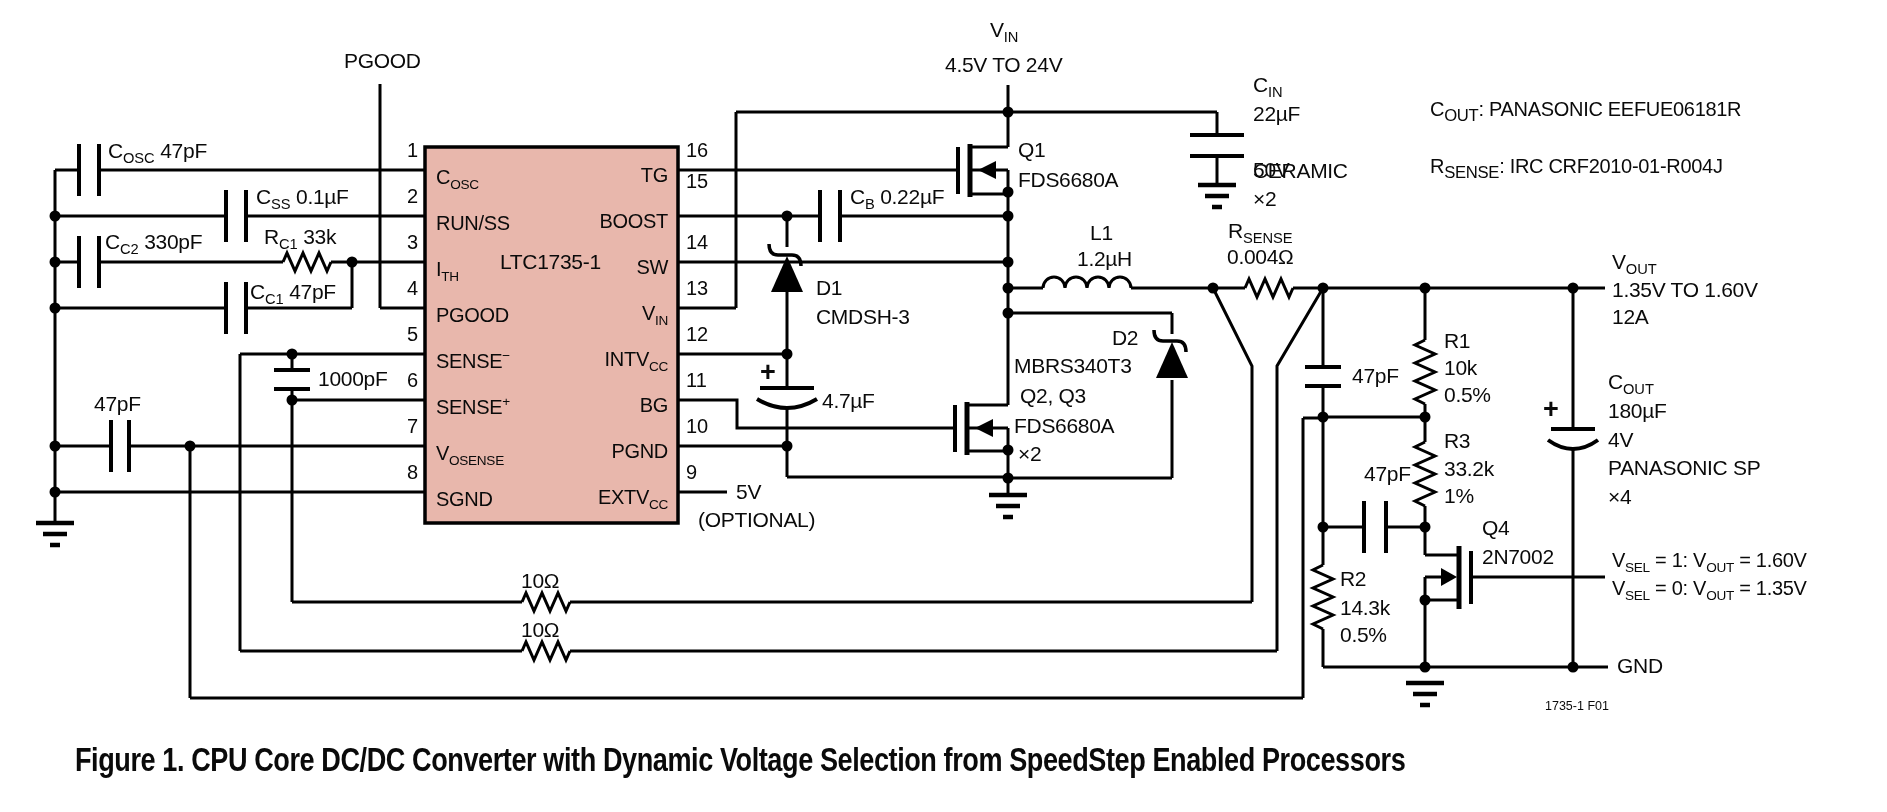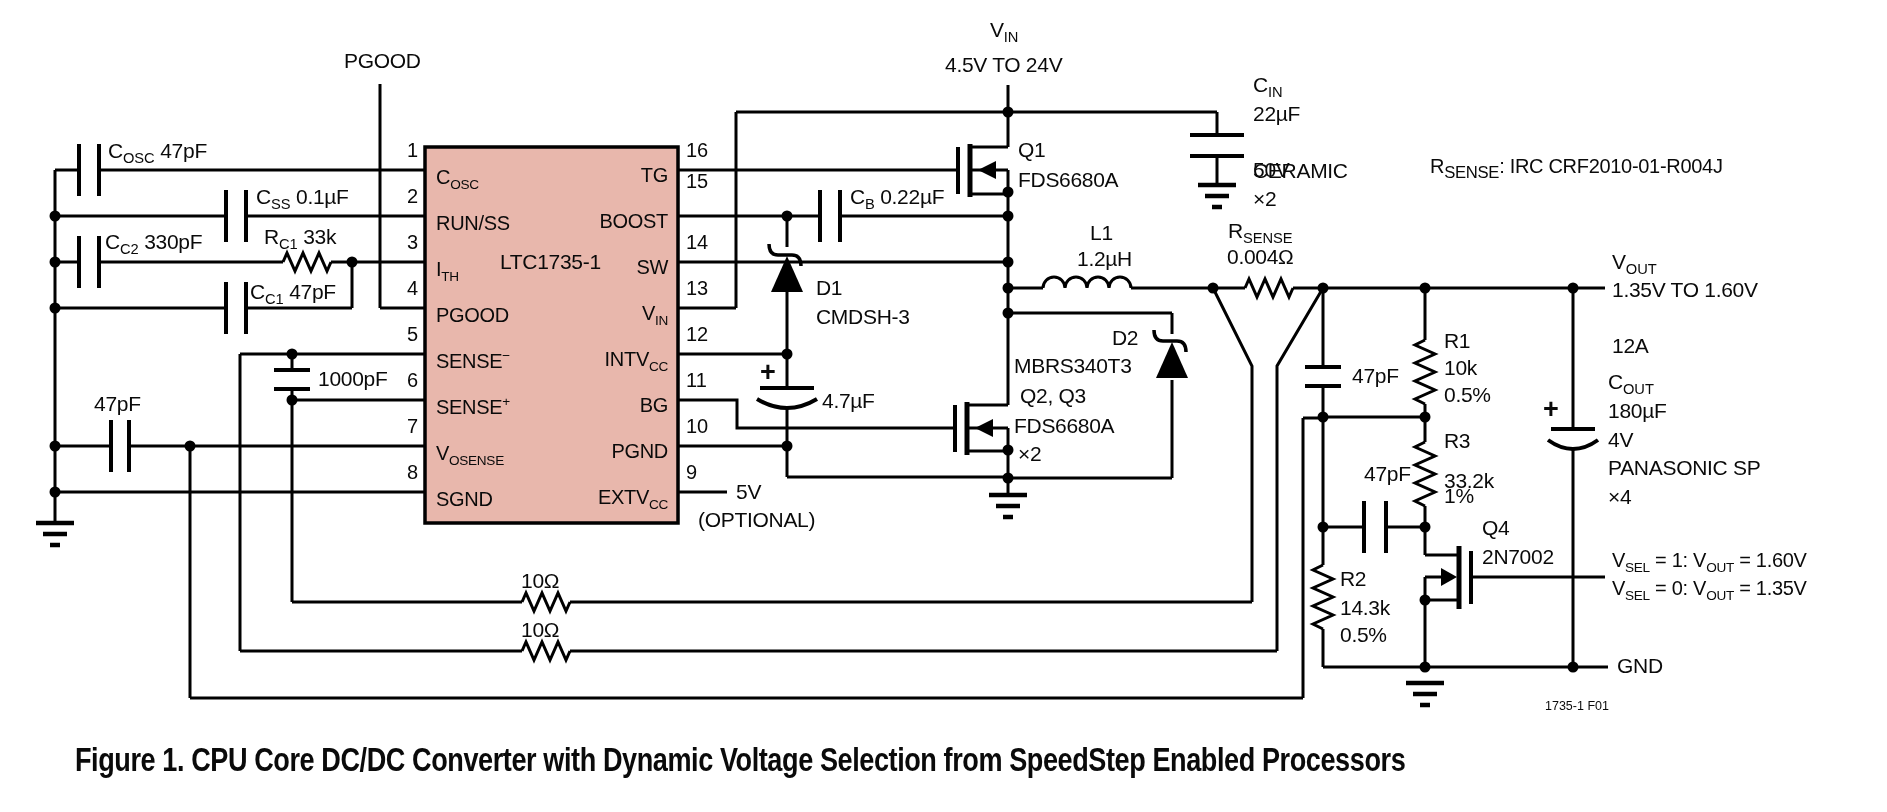--- a/index.html
+++ b/index.html
@@ -226,47 +226,48 @@
 <div class="lbl" style="left:1018px;top:139px;">Q1</div>
 <div class="lbl" style="left:1018px;top:169px;">FDS6680A</div>
 <div class="lbl" style="left:850px;top:186px;"><span>C</span><sub>B</sub><span> 0.22µF</span></div>
 
 <div class="lbl" style="left:1253px;top:74px;"><span>C</span><sub>IN</sub></div>
 <div class="lbl" style="left:1253px;top:103px;">22µF</div>
 <div class="lbl" style="left:1253px;top:131px;margin-top:28px;">50V</div>
 <div class="lbl" style="left:1253px;top:160px;">CERAMIC</div>
 <div class="lbl" style="left:1253px;top:188px;">×2</div>
 
+<div class="bom-line" style="top:98px;"><span>C</span><sub>OUT</sub><span>: PANASONIC EEFUE06181R</span></div>
 <div class="bom-line" style="top:155px;"><span>R</span><sub>SENSE</sub><span>: IRC CRF2010-01-R004J</span></div>
 
 <div class="lbl" style="left:816px;top:277px;">D1</div>
 <div class="lbl" style="left:816px;top:306px;">CMDSH-3</div>
 <div class="lbl plus" style="left:760px;top:358px;">+</div>
 <div class="lbl" style="left:822px;top:390px;">4.7µF</div>
 <div class="lbl" style="left:1112px;top:327px;">D2</div>
 <div class="lbl" style="left:1014px;top:355px;">MBRS340T3</div>
 <div class="lbl" style="left:1020px;top:385px;">Q2, Q3</div>
 <div class="lbl" style="left:1014px;top:415px;">FDS6680A</div>
 <div class="lbl" style="left:1018px;top:443px;">×2</div>
 <div class="lbl" style="left:1090px;top:222px;">L1</div>
 <div class="lbl" style="left:1077px;top:248px;">1.2µH</div>
 <div class="lbl" style="left:1228px;top:220px;"><span>R</span><sub>SENSE</sub></div>
 <div class="lbl" style="left:1227px;top:246px;">0.004Ω</div>
 <div class="lbl" style="left:736px;top:481px;">5V</div>
 <div class="lbl" style="left:698px;top:509px;">(OPTIONAL)</div>
 
 <div class="lbl" style="left:1612px;top:251px;"><span>V</span><sub>OUT</sub></div>
 <div class="lbl" style="left:1612px;top:279px;">1.35V TO 1.60V</div>
-<div class="lbl" style="left:1612px;top:306px;margin-top:29px;">12A</div>
+<div class="lbl" style="left:1612px;top:306px;">12A</div>
 <div class="lbl" style="left:1352px;top:365px;">47pF</div>
 <div class="lbl" style="left:1444px;top:330px;">R1</div>
 <div class="lbl" style="left:1444px;top:357px;">10k</div>
 <div class="lbl" style="left:1444px;top:384px;">0.5%</div>
 <div class="lbl" style="left:1444px;top:430px;">R3</div>
-<div class="lbl" style="left:1444px;top:470px;">33.2k</div>
+<div class="lbl" style="left:1444px;top:458px;">33.2k</div>
 <div class="lbl" style="left:1444px;top:485px;">1%</div>
 <div class="lbl" style="left:1364px;top:463px;">47pF</div>
 <div class="lbl plus" style="left:1543px;top:395px;">+</div>
 <div class="lbl" style="left:1608px;top:371px;"><span>C</span><sub>OUT</sub></div>
 <div class="lbl" style="left:1608px;top:400px;">180µF</div>
 <div class="lbl" style="left:1608px;top:429px;">4V</div>
 <div class="lbl" style="left:1608px;top:457px;">PANASONIC SP</div>
 <div class="lbl" style="left:1608px;top:486px;">×4</div>
 <div class="lbl" style="left:1482px;top:517px;">Q4</div>
 <div class="lbl" style="left:1482px;top:546px;">2N7002</div>

